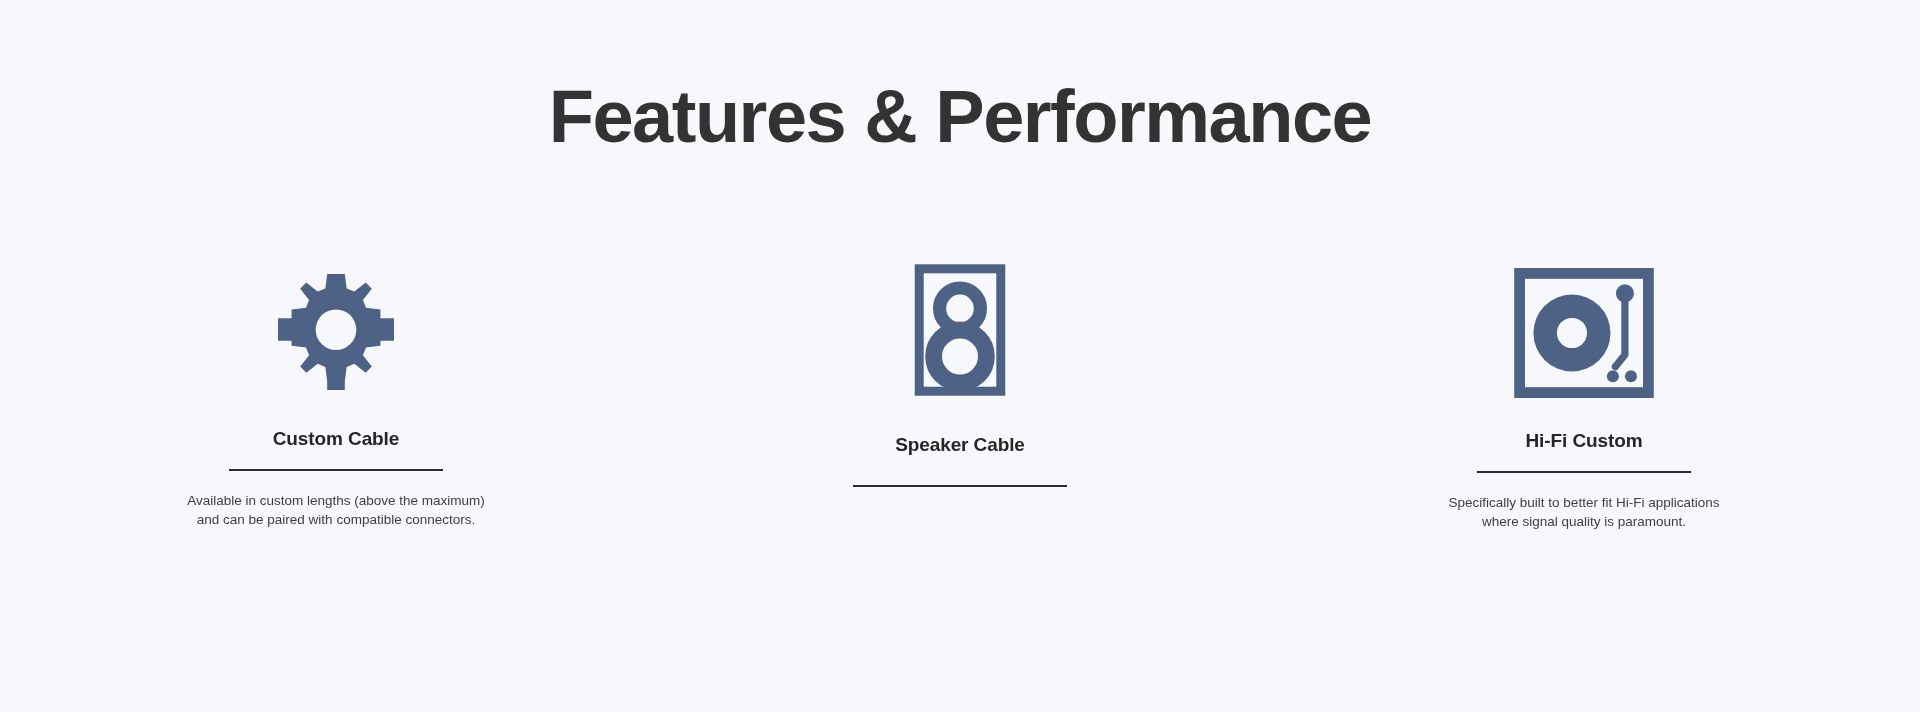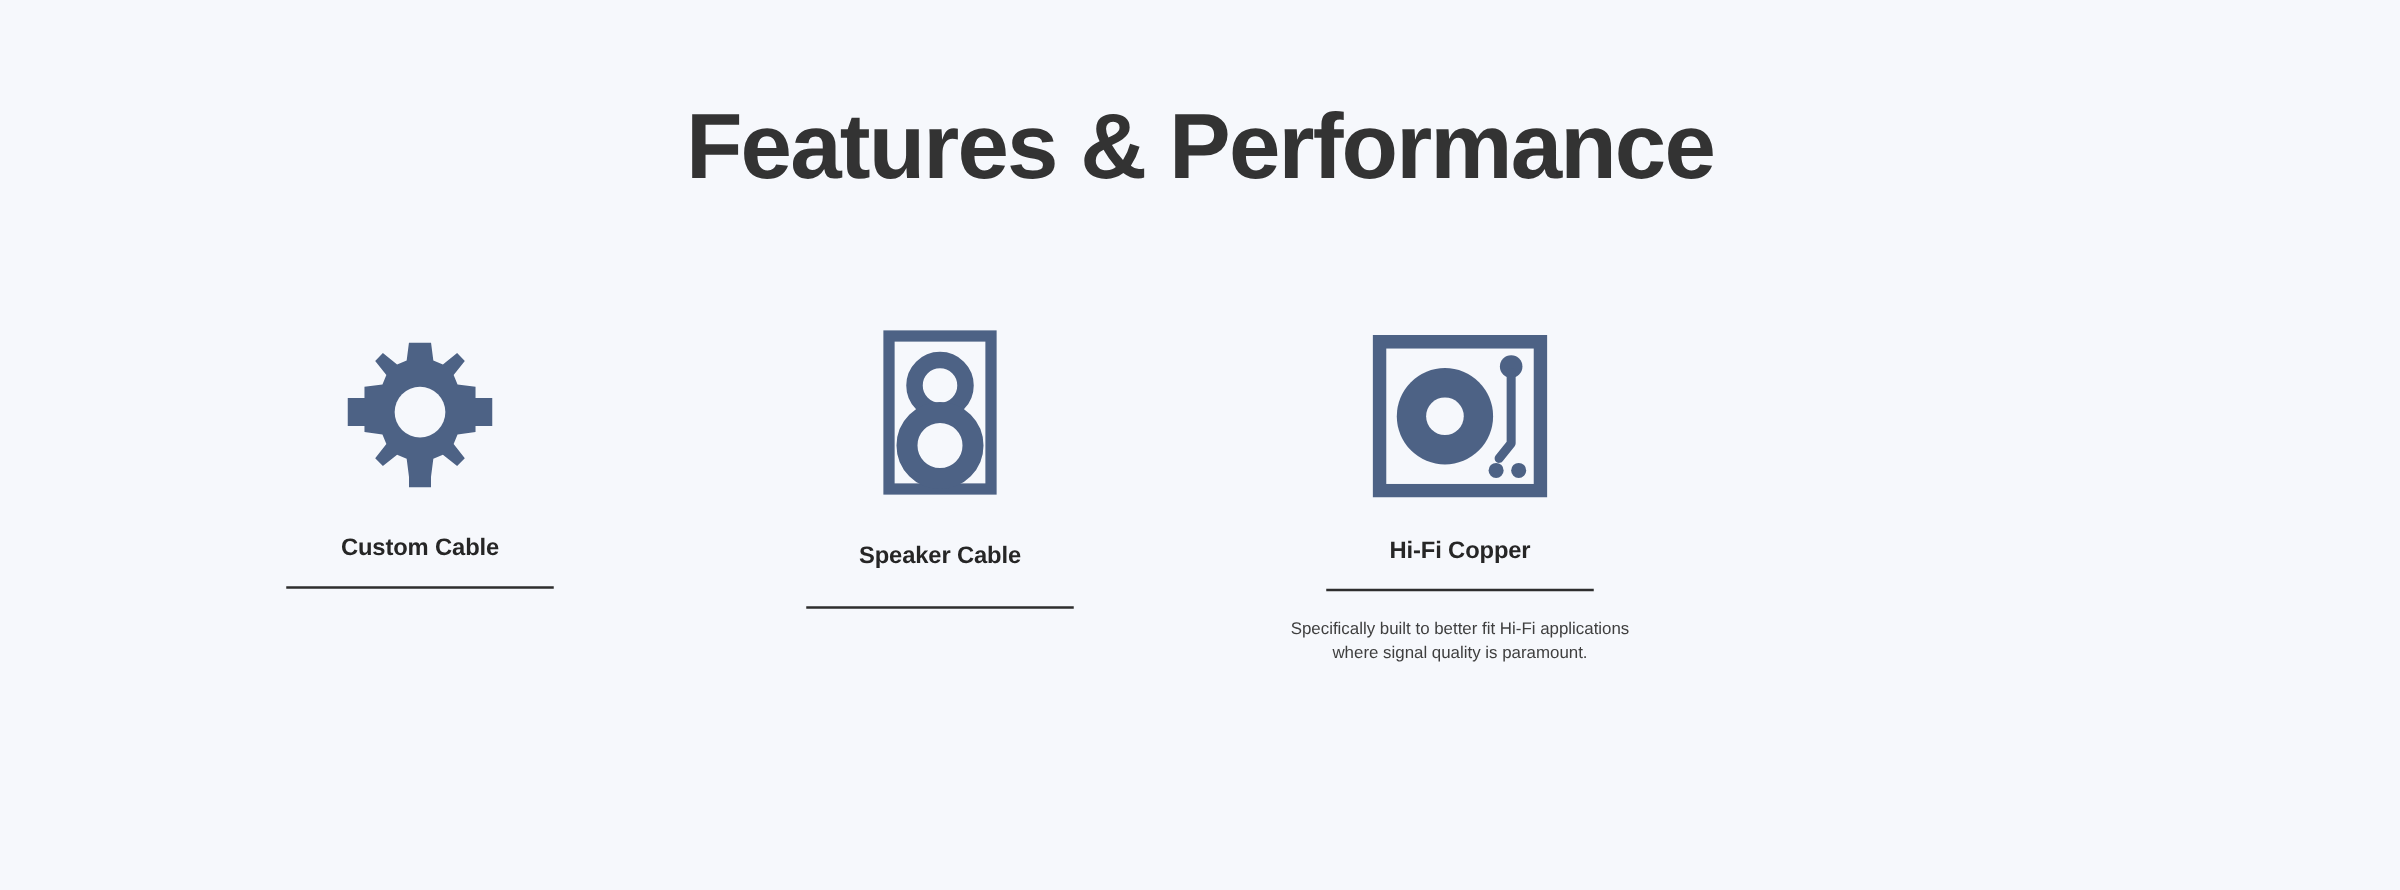--- a/index.html
+++ b/index.html
@@ -41,20 +41,21 @@
 
   
   .features-row {
     position: absolute;
     top: 255px;
     left: 128px;
     width: 1664px;
     display: flex;
     flex-direction: row;
     align-items: flex-start;
+    justify-content: space-between;
   }
 
   .feature-card {
     width: 416px;
     display: flex;
     flex-direction: column;
     align-items: center;
     text-align: center;
   }
 
@@ -113,20 +114,21 @@
 
     <div class="feature-card card-1">
       <div class="feature-icon">
         <svg width="116" height="116" viewBox="0 0 100 100" aria-hidden="true">
           <path fill="#4d6285" d="M50 0 L57.6 0 L59.2 12.4 L65.8 15.1 L75.6 7.3 L80.9 12.7 L80.9 12.7 L73.2 22.4 L75.9 29 L88.3 30.6 L88.3 38.2 L88.3 38.2 L88.3 38.2 L100 38.2 L100 57.6 L88.3 57.6 L88.3 61.8 L75.9 63.4 L73.2 70 L80.9 79.8 L75.6 85.1 L65.8 77.4 L59.2 80.1 L57.6 92.5 L57.6 100 L42.4 100 L42.4 92.5 L40.8 80.1 L34.2 77.4 L24.4 85.1 L19.1 79.8 L26.8 70 L24.1 63.4 L11.7 61.8 L11.7 57.6 L0 57.6 L0 38.2 L11.7 38.2 L11.7 30.6 L24.1 29 L26.8 22.4 L19.1 12.7 L24.4 7.3 L34.2 15.1 L40.8 12.4 L42.4 0 Z"></path>
           <circle cx="50" cy="48" r="17.5" fill="#f6f8fc"></circle>
         </svg>
       </div>
       <div class="feature-title">Custom Cable</div>
       <div class="feature-divider"></div>
+      <p class="feature-text">Available in custom lengths (above the maximum) and can be paired with compatible connectors.</p>
     </div>
 
 
     <div class="feature-card card-3">
       <div class="feature-icon">
         <svg width="92" height="132" viewBox="0 0 76 110" aria-hidden="true">
           <rect x="4" y="4" width="68" height="102" fill="none" stroke="#4d6285" stroke-width="7.5"></rect>
           <circle cx="38" cy="37" r="17" fill="none" stroke="#4d6285" stroke-width="11"></circle>
           <circle cx="38" cy="77" r="22" fill="none" stroke="#4d6285" stroke-width="14"></circle>
         </svg>
@@ -140,19 +142,19 @@
         <svg width="140" height="130" viewBox="0 0 116 108" aria-hidden="true">
           <rect x="4.5" y="4.5" width="107" height="99" fill="none" stroke="#4d6285" stroke-width="9"></rect>
           <circle cx="48" cy="54" r="32" fill="#4d6285"></circle>
           <circle cx="48" cy="54" r="12.5" fill="#f6f8fc"></circle>
           <circle cx="92" cy="21" r="7.5" fill="#4d6285"></circle>
           <path d="M92 25 L92 72 L84 82" fill="none" stroke="#4d6285" stroke-width="6" stroke-linecap="round" stroke-linejoin="round"></path>
           <circle cx="82" cy="90" r="5" fill="#4d6285"></circle>
           <circle cx="97" cy="90" r="5" fill="#4d6285"></circle>
         </svg>
       </div>
-      <div class="feature-title">Hi-Fi Copper</div>
+      <div class="feature-title">Hi-Fi Custom</div>
       <div class="feature-divider"></div>
       <p class="feature-text">Specifically built to better fit Hi-Fi applications where signal quality is paramount.</p>
     </div>
 
   </div>
 </div>
 
 </body></html>

